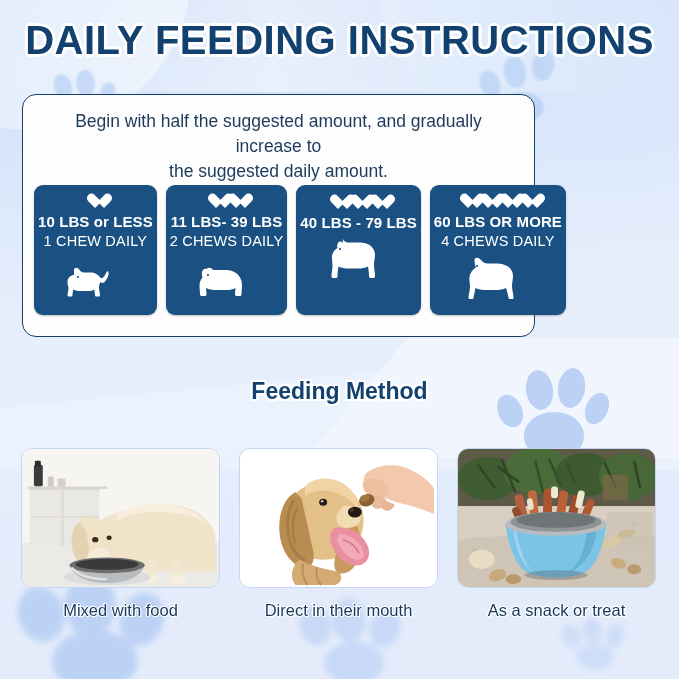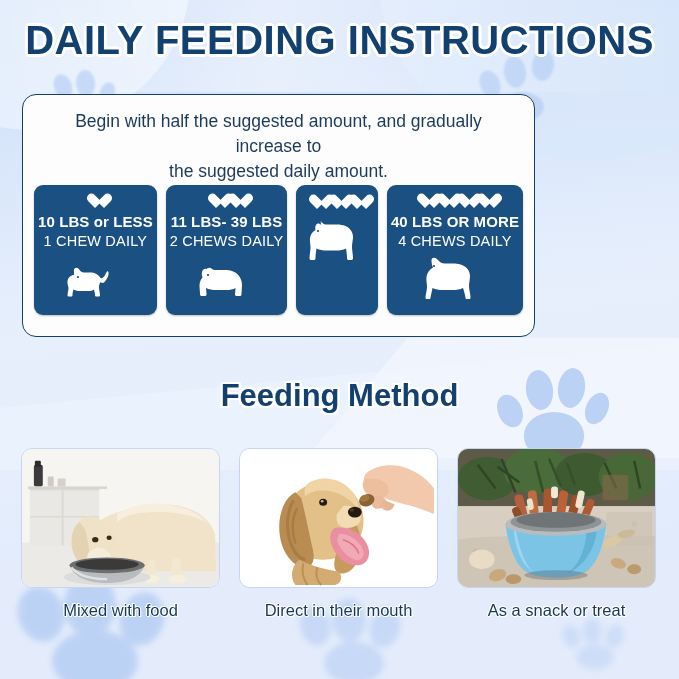--- a/index.html
+++ b/index.html
@@ -73,21 +73,21 @@
   .heart:before{left:8.2px;transform:rotate(-45deg);transform-origin:0 100%;}
   .heart:after{left:8.2px;transform:rotate(45deg);transform-origin:100% 100%;}
   .card-weight{color:#fff;font-size:15px;font-weight:bold;letter-spacing:.1px;white-space:nowrap;line-height:18px;}
   .card-dose{color:#fff;font-size:14.5px;font-weight:normal;letter-spacing:.2px;white-space:nowrap;line-height:19px;margin-top:1px;}
   .dog{margin-top:5px;height:44px;display:flex;align-items:flex-end;justify-content:center;}
   .dog svg{display:block;}
 
   
   .subtitle{
     position:absolute;left:0;right:0;top:378px;text-align:center;z-index:5;
-    font-size:31px;font-weight:bold;color:#12416f;
+    font-size:23px;font-weight:bold;color:#12416f;
     text-shadow:
       2px 0 #fff,-2px 0 #fff,0 2px #fff,0 -2px #fff,
       2px 2px #fff,-2px -2px #fff,2px -2px #fff,-2px 2px #fff;
   }
 
   .photos{position:absolute;left:21px;top:448px;width:637px;display:flex;gap:19px;z-index:5;}
   .pcol{width:199px;}
   .photo{
     width:199px;height:140px;border-radius:11px;overflow:hidden;position:relative;
     border:1.5px solid #c4d6f2;background:#fff;box-sizing:border-box;
@@ -193,36 +193,37 @@
           </svg>
         </div>
       </div>
 
       <div class="card">
         <div class="hearts">
           <span class="heart"></span>
           <span class="heart"></span>
           <span class="heart"></span>
         </div>
+        <div class="card-weight">40 LBS - 79 LBS</div>
         <div class="dog">
           <svg width="62" height="42" viewBox="0 0 124 84" aria-hidden="true">
             <path fill="#ffffff" d="M30 8c-3-4-8-4-10 0-2 3-2 7-1 10-6 3-10 9-11 16-1 6 1 12 1 18 0 8-2 16-2 22 0 3 1 4 4 4h4c3 0 4-1 4-4 0-6 1-13 2-19 6 3 13 4 20 4h20c7 0 13-1 19-4 1 6 2 13 2 19 0 3 1 4 4 4h4c3 0 4-1 4-4 0-7-2-15-2-23 0-7 2-13 2-19 0-10-6-18-15-22-5-2-11-3-17-3H42c-4 0-7-1-9-3l-3-2c1-3 1-6-1-9z"></path>
             <circle cx="24" cy="20" r="2.2" fill="#1a5182"></circle>
           </svg>
         </div>
       </div>
 
       <div class="card">
         <div class="hearts">
           <span class="heart"></span>
           <span class="heart"></span>
           <span class="heart"></span>
           <span class="heart"></span>
         </div>
-        <div class="card-weight">40 LBS OR MORE</div>
+        <div class="card-weight">60 LBS OR MORE</div>
         <div class="card-dose">4  CHEWS DAILY</div>
         <div class="dog">
           <svg width="64" height="42" viewBox="0 0 128 84" aria-hidden="true">
             <path fill="#ffffff" d="M20 2c-2 0-3 2-3 5 0 5 1 10 3 14-7 4-12 11-13 19-1 7 1 13 1 19 0 8-3 16-3 22 0 2 1 3 3 3h4c2 0 3-1 3-3 1-6 3-13 4-19 6 3 13 4 20 4h21c7 0 14-1 20-4 2 6 4 13 5 19 0 2 1 3 3 3h4c2 0 3-1 3-3 0-7-3-15-3-23 0-7 2-13 2-20 0-11-8-20-19-23-5-2-10-2-15-2H43c-5 0-9-2-12-6-4-4-7-7-11-5z"></path>
             <circle cx="22" cy="18" r="2.2" fill="#1a5182"></circle>
           </svg>
         </div>
       </div>
 
     </div>

